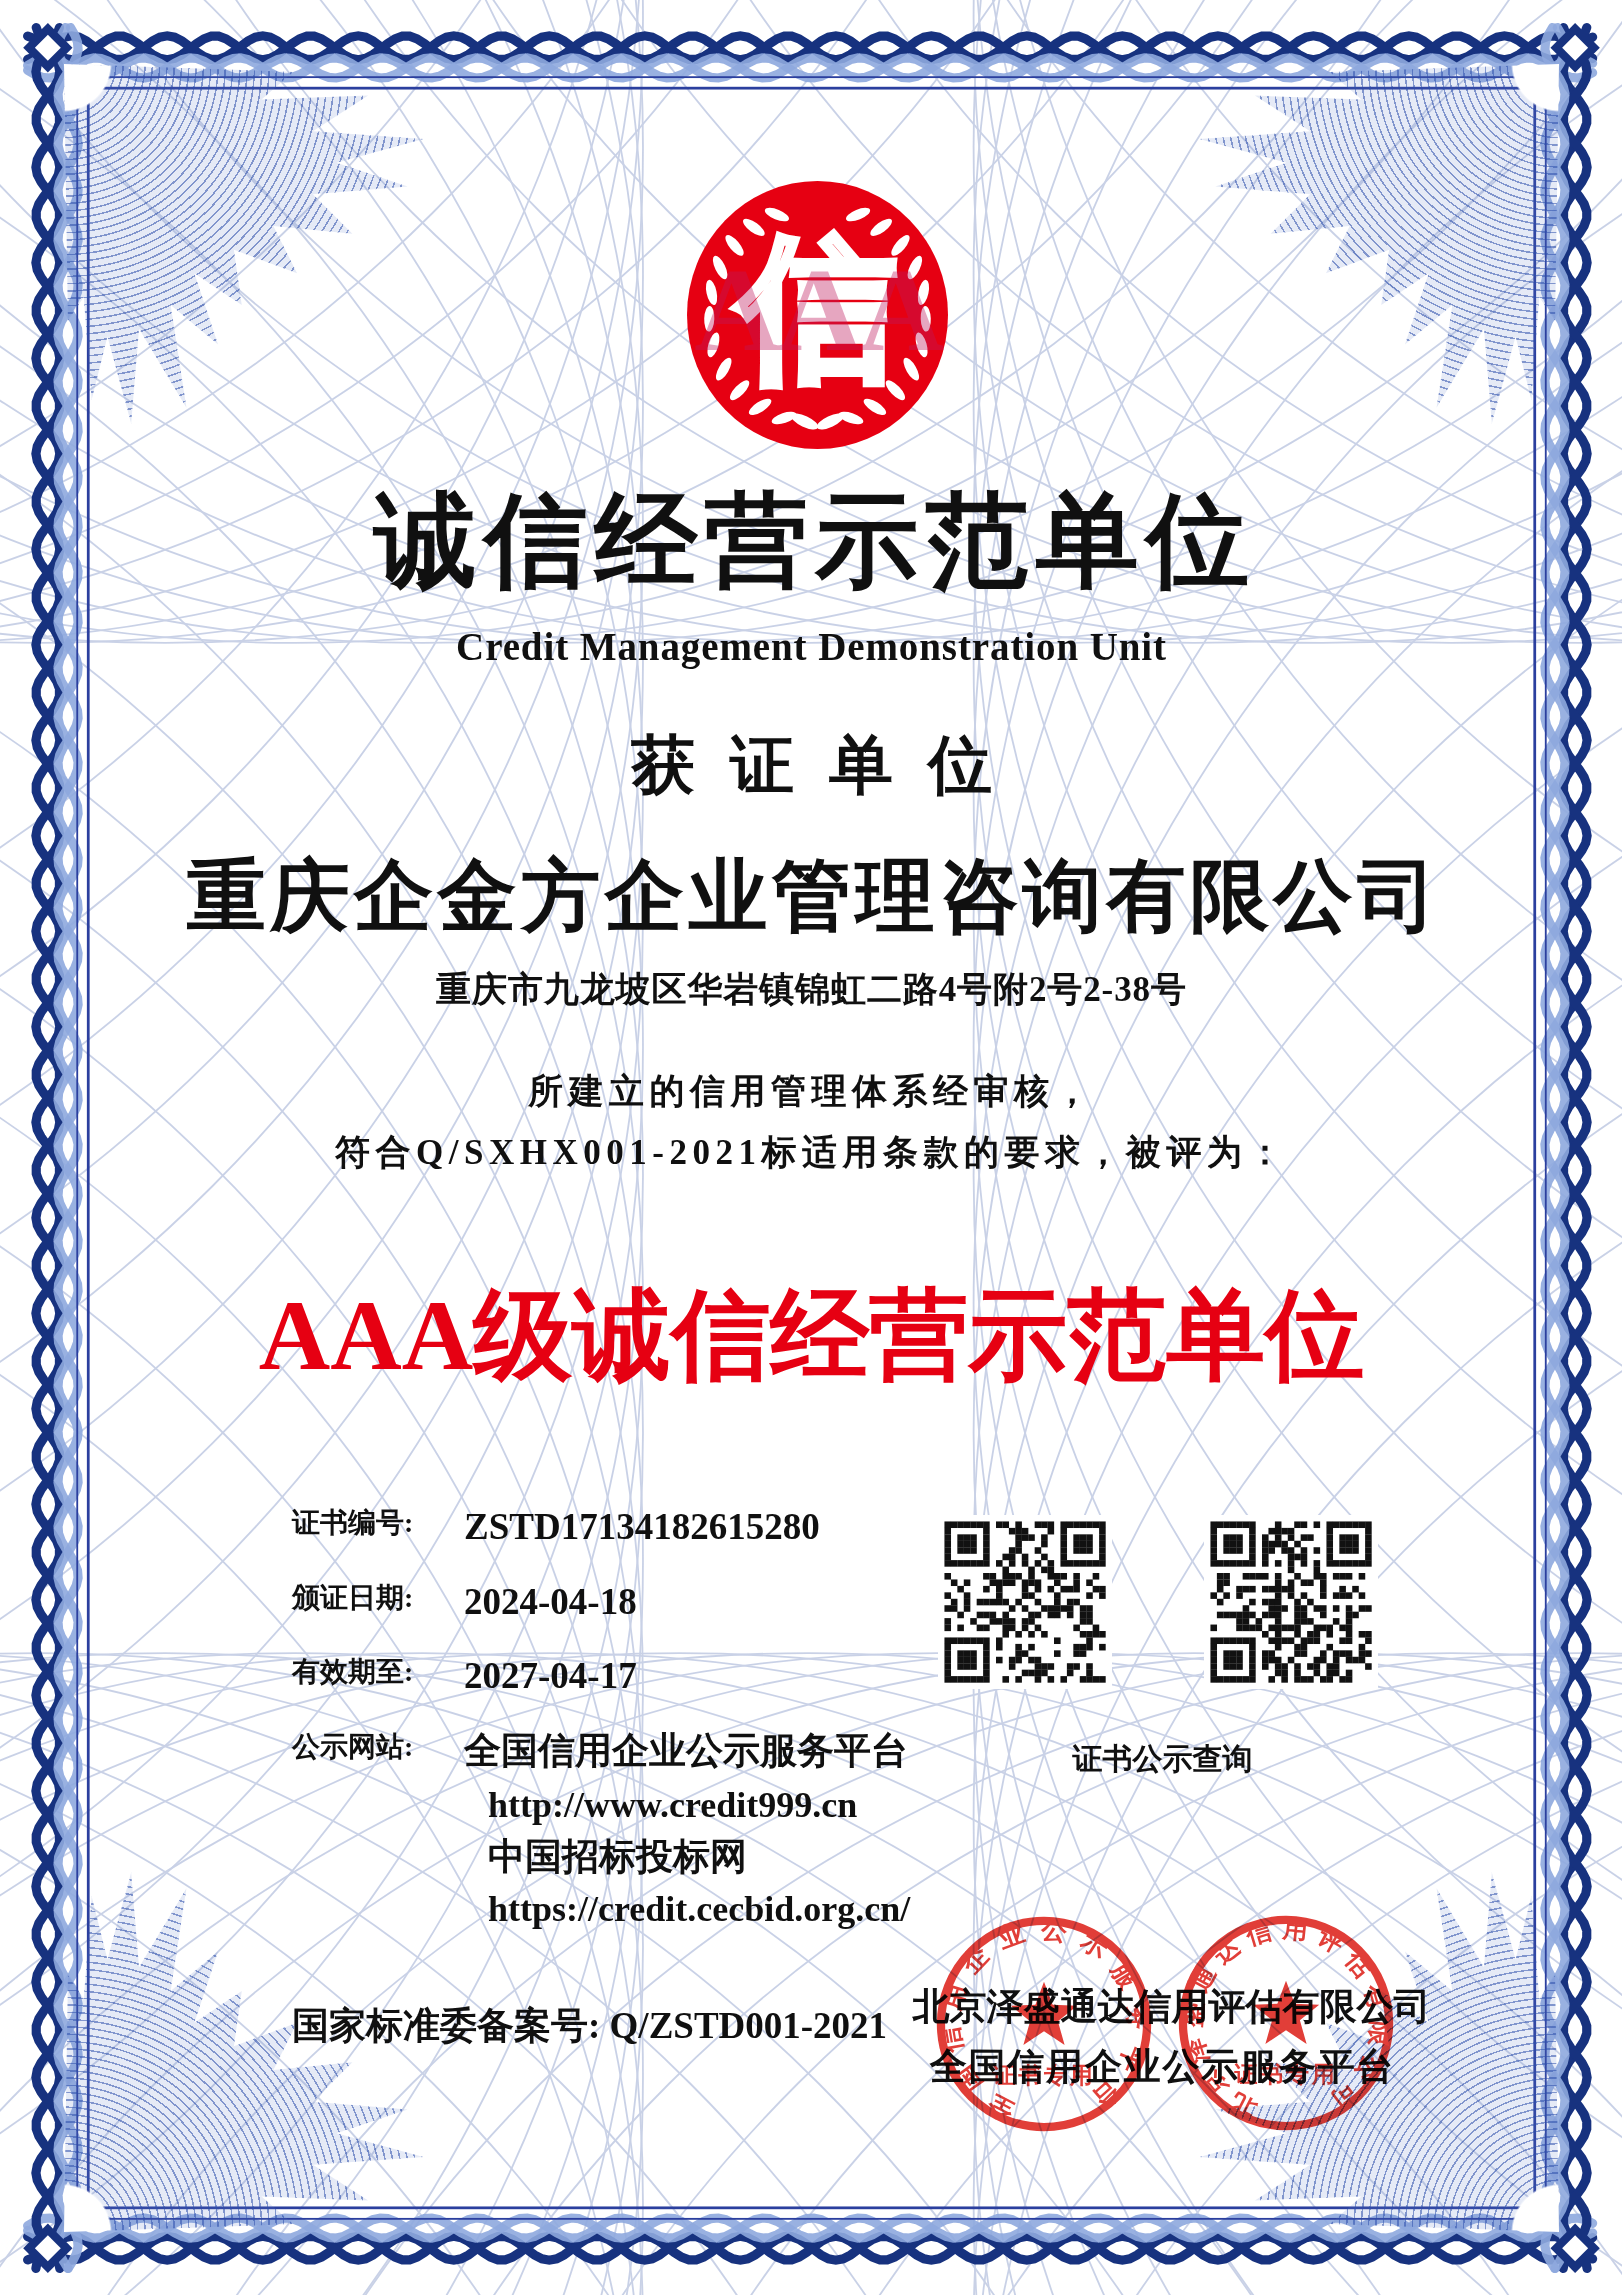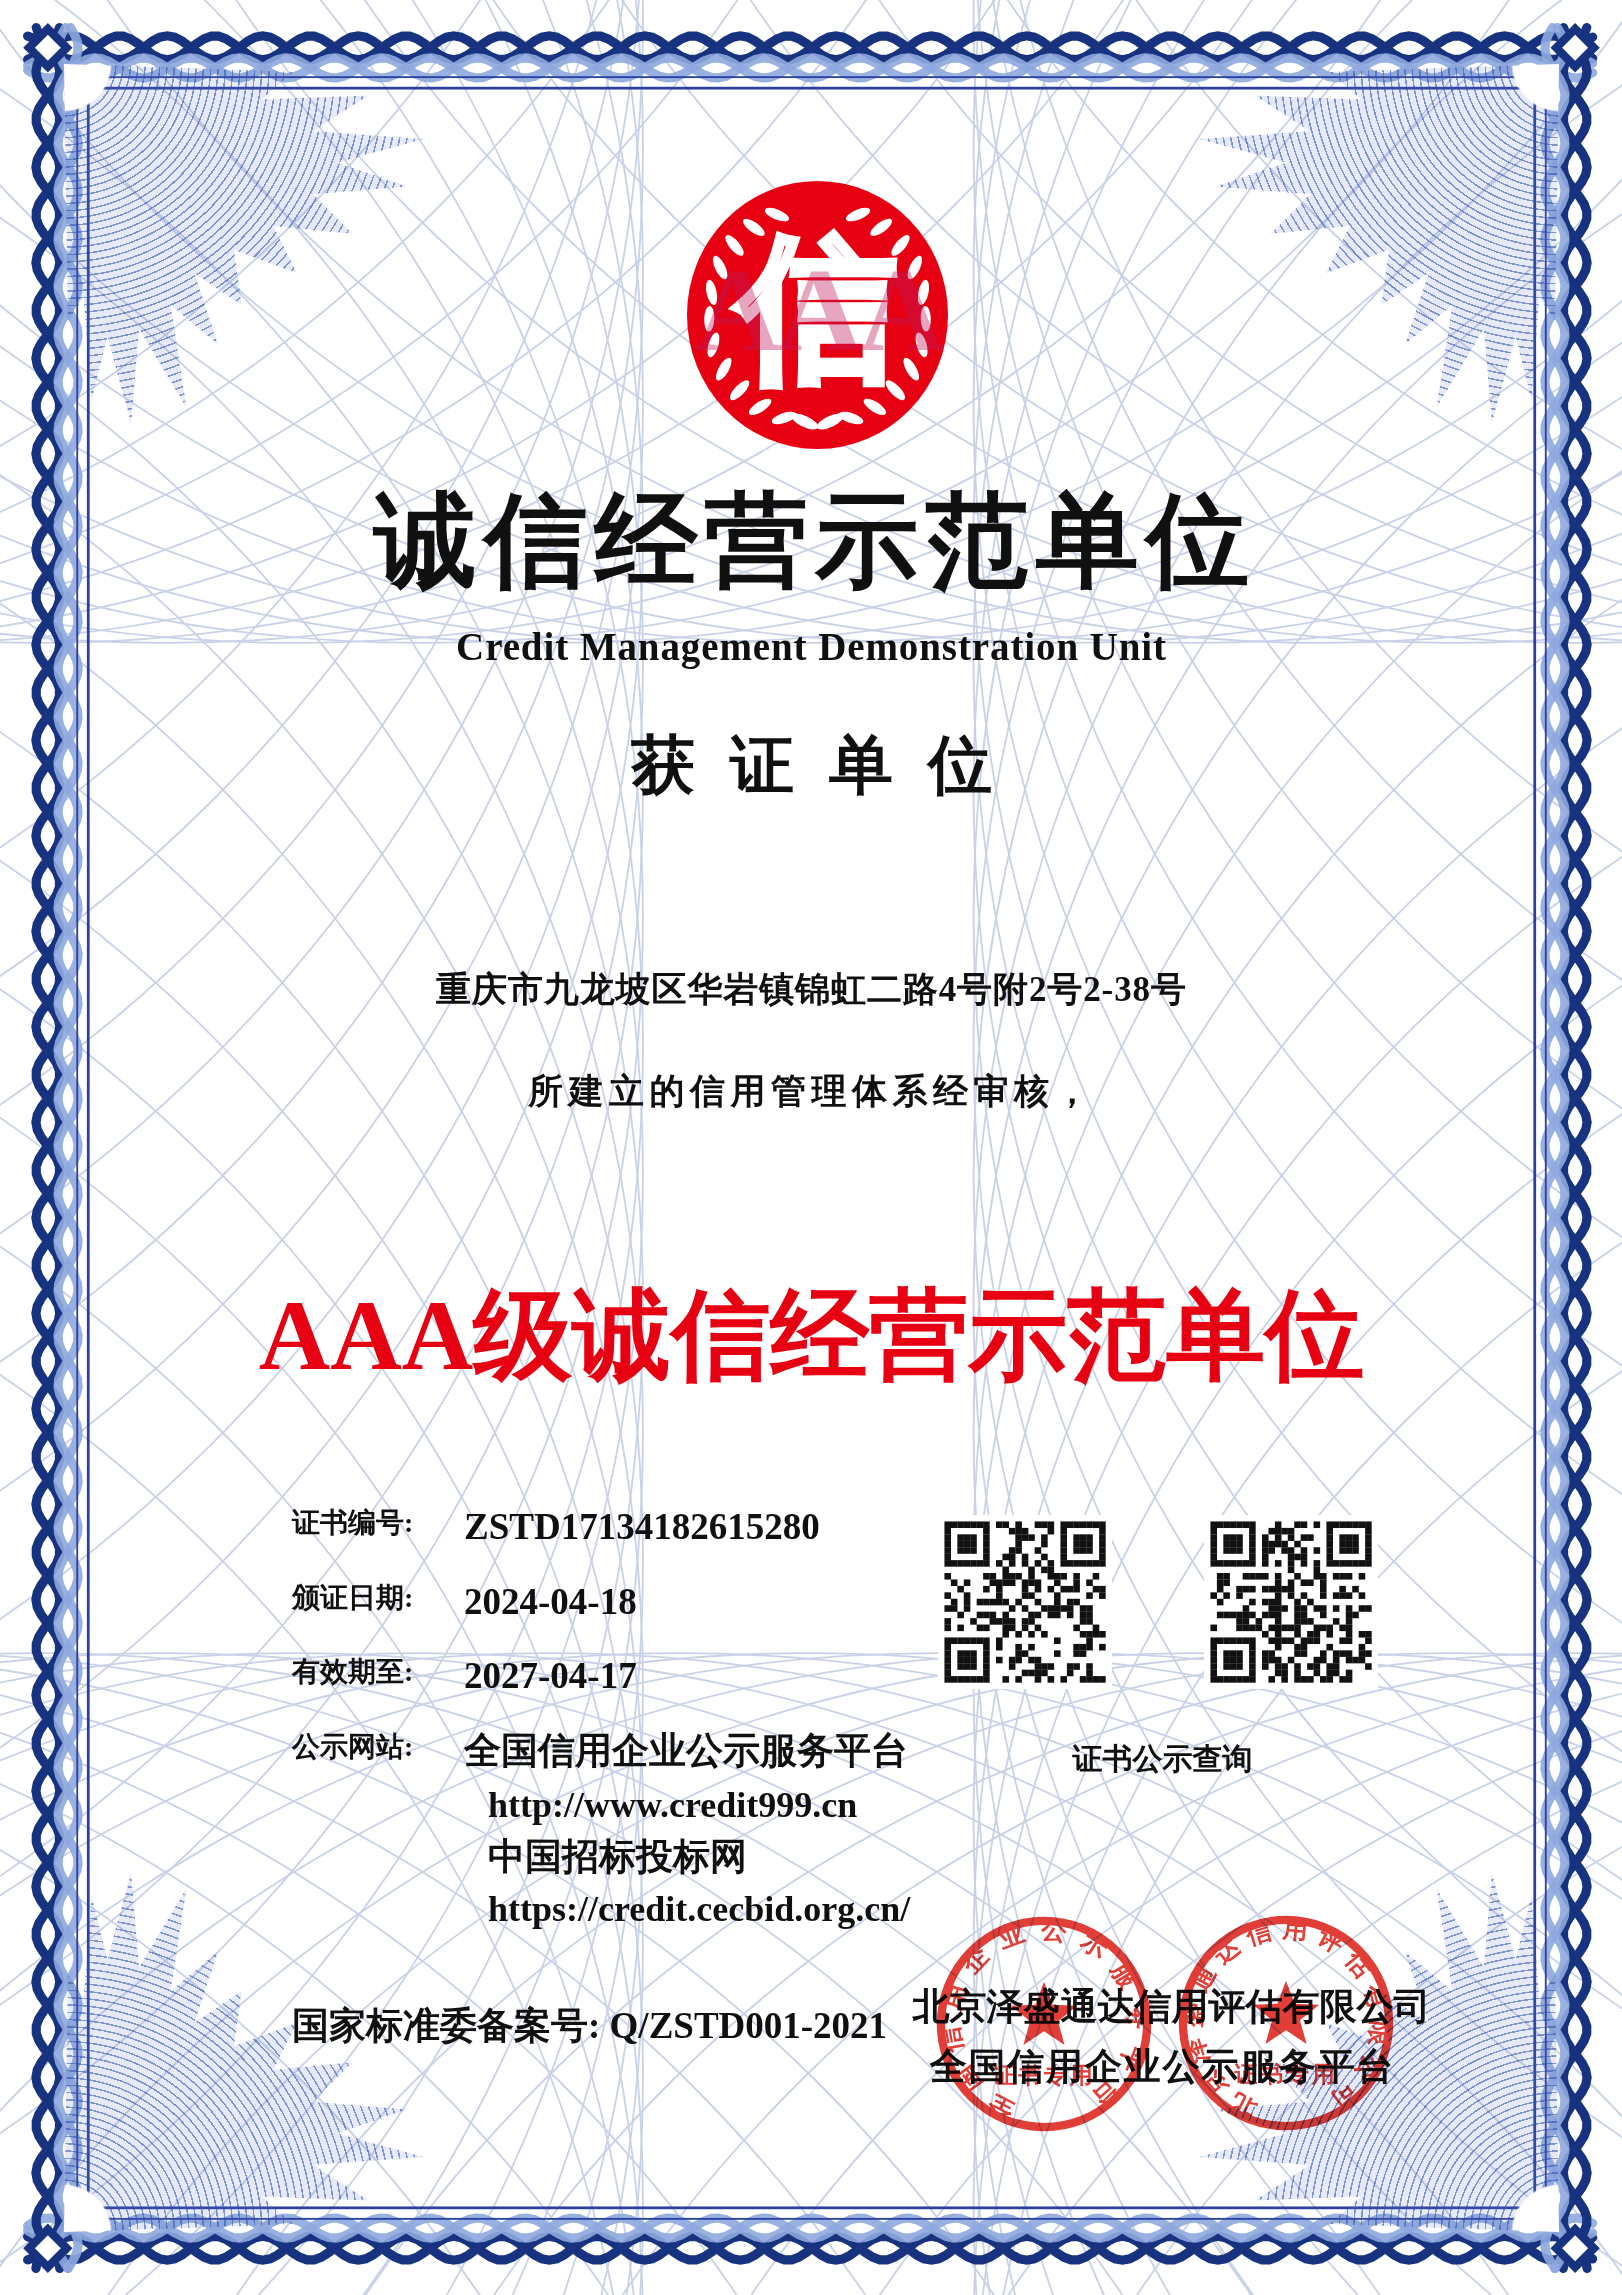--- a/index.html
+++ b/index.html
@@ -221,22 +221,24 @@
         <ellipse cx="128" cy="262" rx="16" ry="6" fill="#ffffff" transform="rotate(25 128 262)"></ellipse>
         <ellipse cx="156" cy="262" rx="16" ry="6" fill="#ffffff" transform="rotate(-25 156 262)"></ellipse>
       </svg>
     <div class="emblem-glyph">信</div>
     <div class="emblem-watermark">AAA</div>
   </div>
 
   <div class="txt cert-title">诚信经营示范单位</div>
   <div class="txt awardee-heading">获证单位</div>
   <div class="txt cert-sub">Credit Management Demonstration Unit</div>
+  <div class="txt company">重庆企金方企业管理咨询有限公司</div>
   <div class="txt address">重庆市九龙坡区华岩镇锦虹二路4号附2号2-38号</div>
   <div class="txt stmt1">所建立的信用管理体系经审核，</div>
+  <div class="txt stmt2">符合Q/SXHX001-2021标适用条款的要求，被评为：</div>
   <div class="txt rating">AAA级诚信经营示范单位</div>
 
   <div class="field f1">
     <span class="lab">证书编号:</span>
     <span class="val">ZSTD17134182615280</span>
   </div>
   <div class="field f2">
     <span class="lab">颁证日期:</span>
     <span class="val">2024-04-18</span>
   </div>

